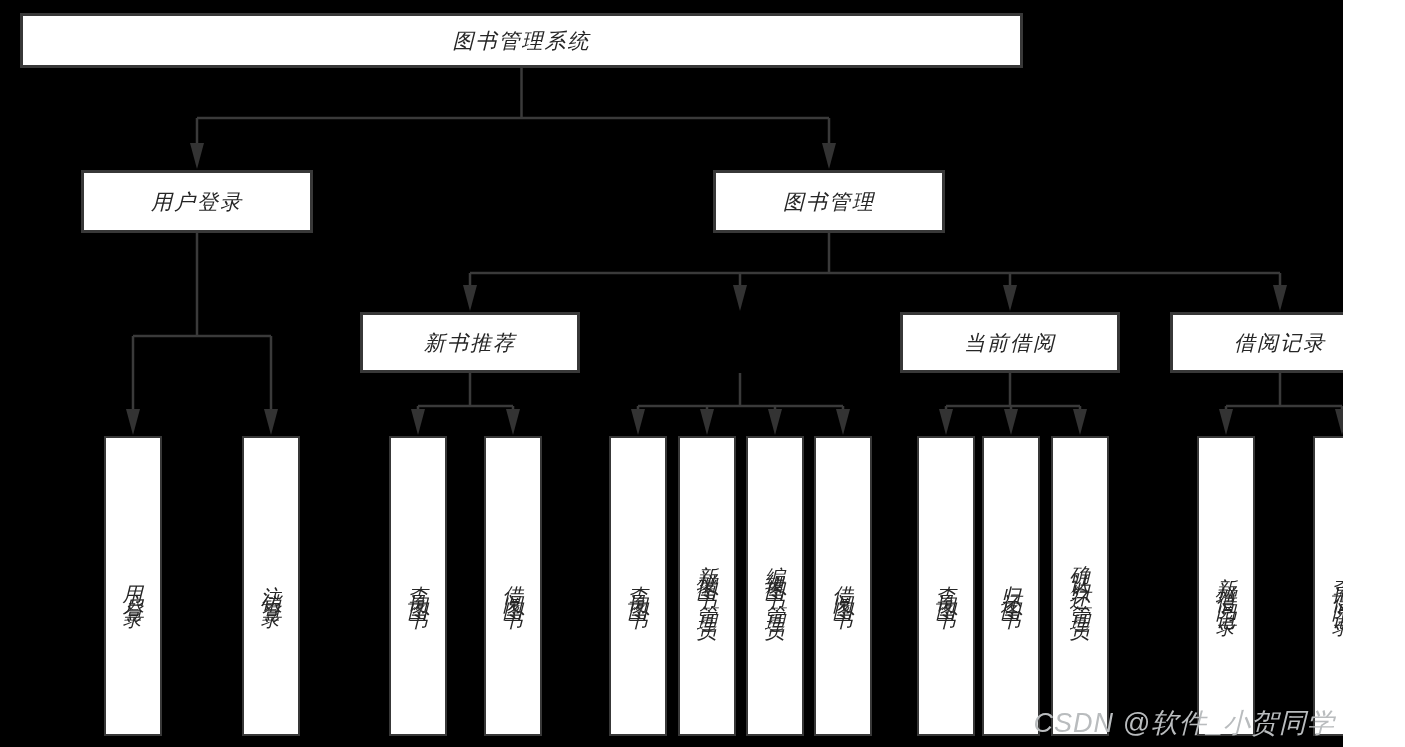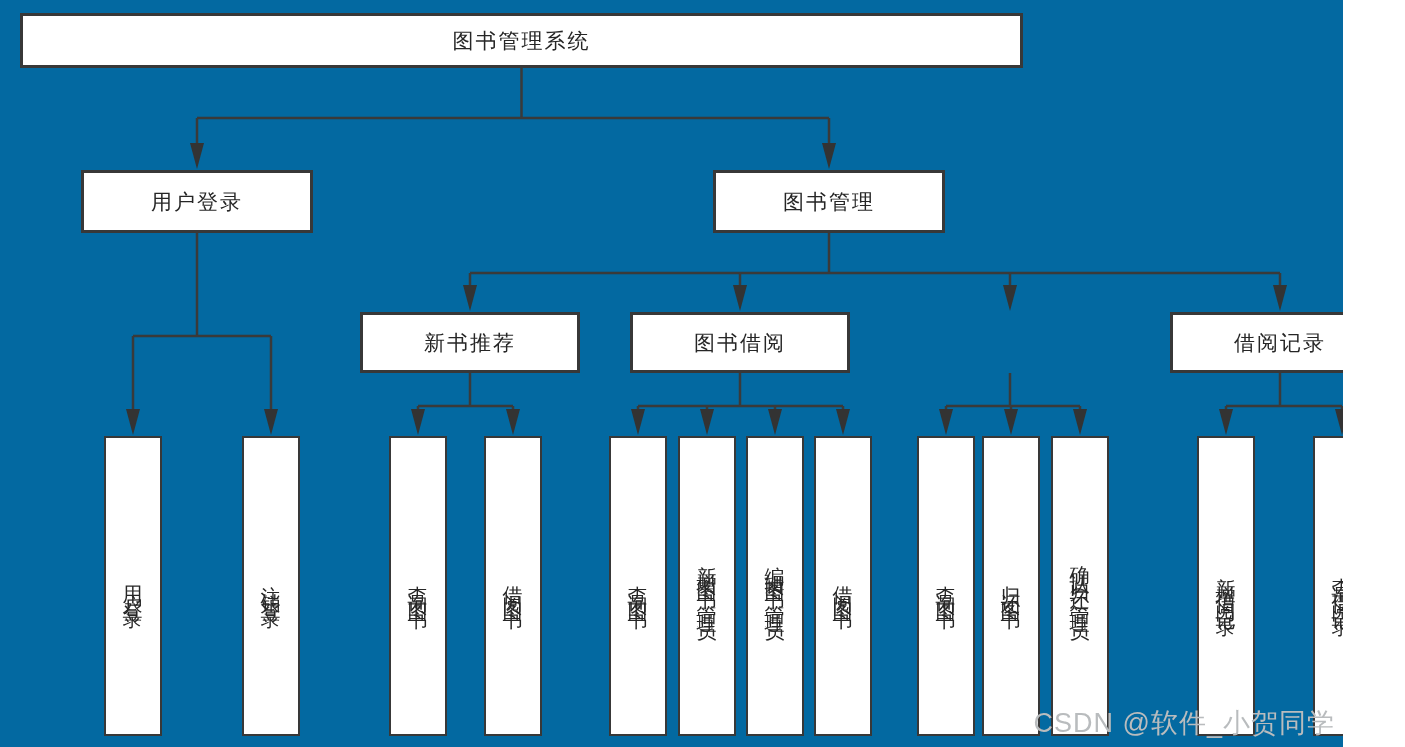--- a/index.html
+++ b/index.html
@@ -1,22 +1,23 @@
 <!DOCTYPE html>
 <html><head>
 <meta charset="utf-8">
 <style>
   html, body { margin: 0; padding: 0; background: #ffffff; }
   body { font-family: "Liberation Sans", "DejaVu Sans", sans-serif; }
   #canvas {
     position: relative;
     width: 1343px;
     height: 747px;
-    background: #0369a1;
+    background: #000000;
     overflow: hidden;
+    font-style: italic;
   }
   svg.connectors {
     position: absolute;
     left: 0; top: 0;
     width: 1405px; height: 747px;
   }
   .box {
     position: absolute;
     box-sizing: border-box;
     background: #ffffff;
@@ -136,22 +137,22 @@
   <div class="box lvl2" style="left:81px;">
     <span>用户登录</span>
   </div>
   <div class="box lvl2" style="left:713px;">
     <span>图书管理</span>
   </div>
 
   <div class="box lvl3" style="left:360px;">
     <span>新书推荐</span>
   </div>
-  <div class="box lvl3" style="left:630px;">
-    <span>图书借阅</span>
+  <div class="box lvl3" style="left:900px;">
+    <span>当前借阅</span>
   </div>
   <div class="box lvl3" style="left:1170px;">
     <span>借阅记录</span>
   </div>
 
   <div class="box leaf" style="left:104px;">
     <span class="vtext">用户登录</span>
   </div>
   <div class="box leaf" style="left:242px;">
     <span class="vtext">注销登录</span>

